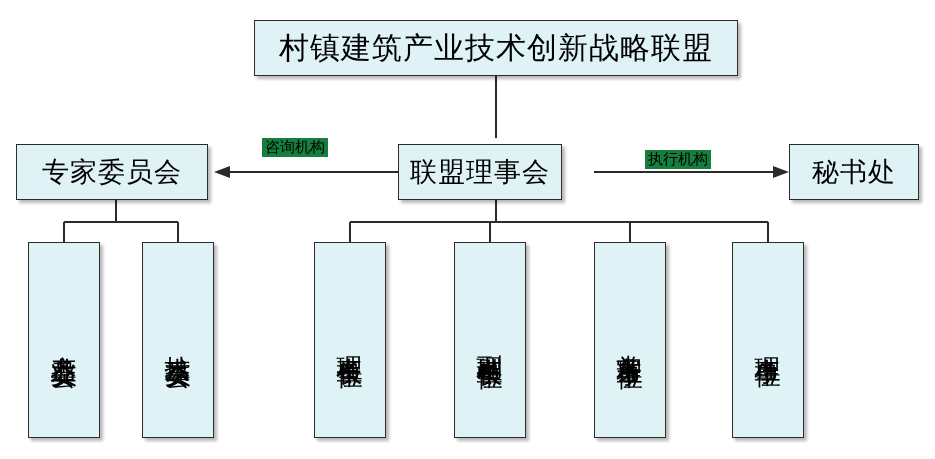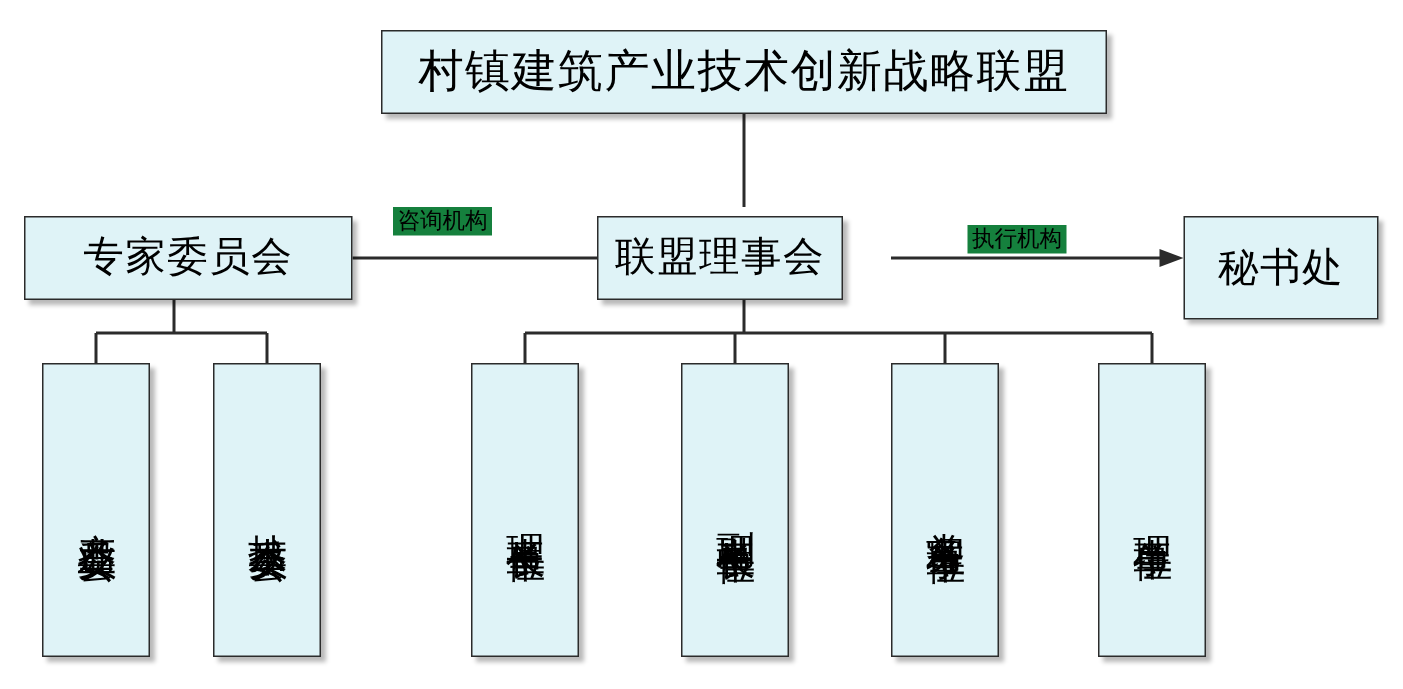--- a/index.html
+++ b/index.html
@@ -85,29 +85,29 @@
     <line x1="350" y1="222" x2="350" y2="242" stroke="#2b2b2b" stroke-width="2"></line>
     <line x1="490" y1="222" x2="490" y2="242" stroke="#2b2b2b" stroke-width="2"></line>
     <line x1="630" y1="222" x2="630" y2="242" stroke="#2b2b2b" stroke-width="2"></line>
     <line x1="768" y1="222" x2="768" y2="242" stroke="#2b2b2b" stroke-width="2"></line>
   </svg>
 
   <div class="node title-node" style="left:254px; top:20px; width:484px; height:56px;">
     <span>村镇建筑产业技术创新战略联盟</span>
   </div>
 
-  <div class="node level2" style="left:16px; top:144px; width:219px; height:56px;">
+  <div class="node level2" style="left:16px; top:144px; width:192px; height:56px;">
     <span>专家委员会</span>
   </div>
 
   <div class="node level2" style="left:398px; top:144px; width:164px; height:56px;">
     <span>联盟理事会</span>
   </div>
 
-  <div class="node level2" style="left:789px; top:144px; width:130px; height:69px;">
+  <div class="node level2" style="left:789px; top:144px; width:130px; height:56px;">
     <span>秘书处</span>
   </div>
 
   <div class="edge-label" style="left:262px; top:138px;">咨询机构</div>
 
   <div class="edge-label" style="left:645px; top:150px;">执行机构</div>
 
   <div class="node vertical" style="left:28px; top:242px; width:72px; height:196px;">
     <span>产业委员会</span>
   </div>

